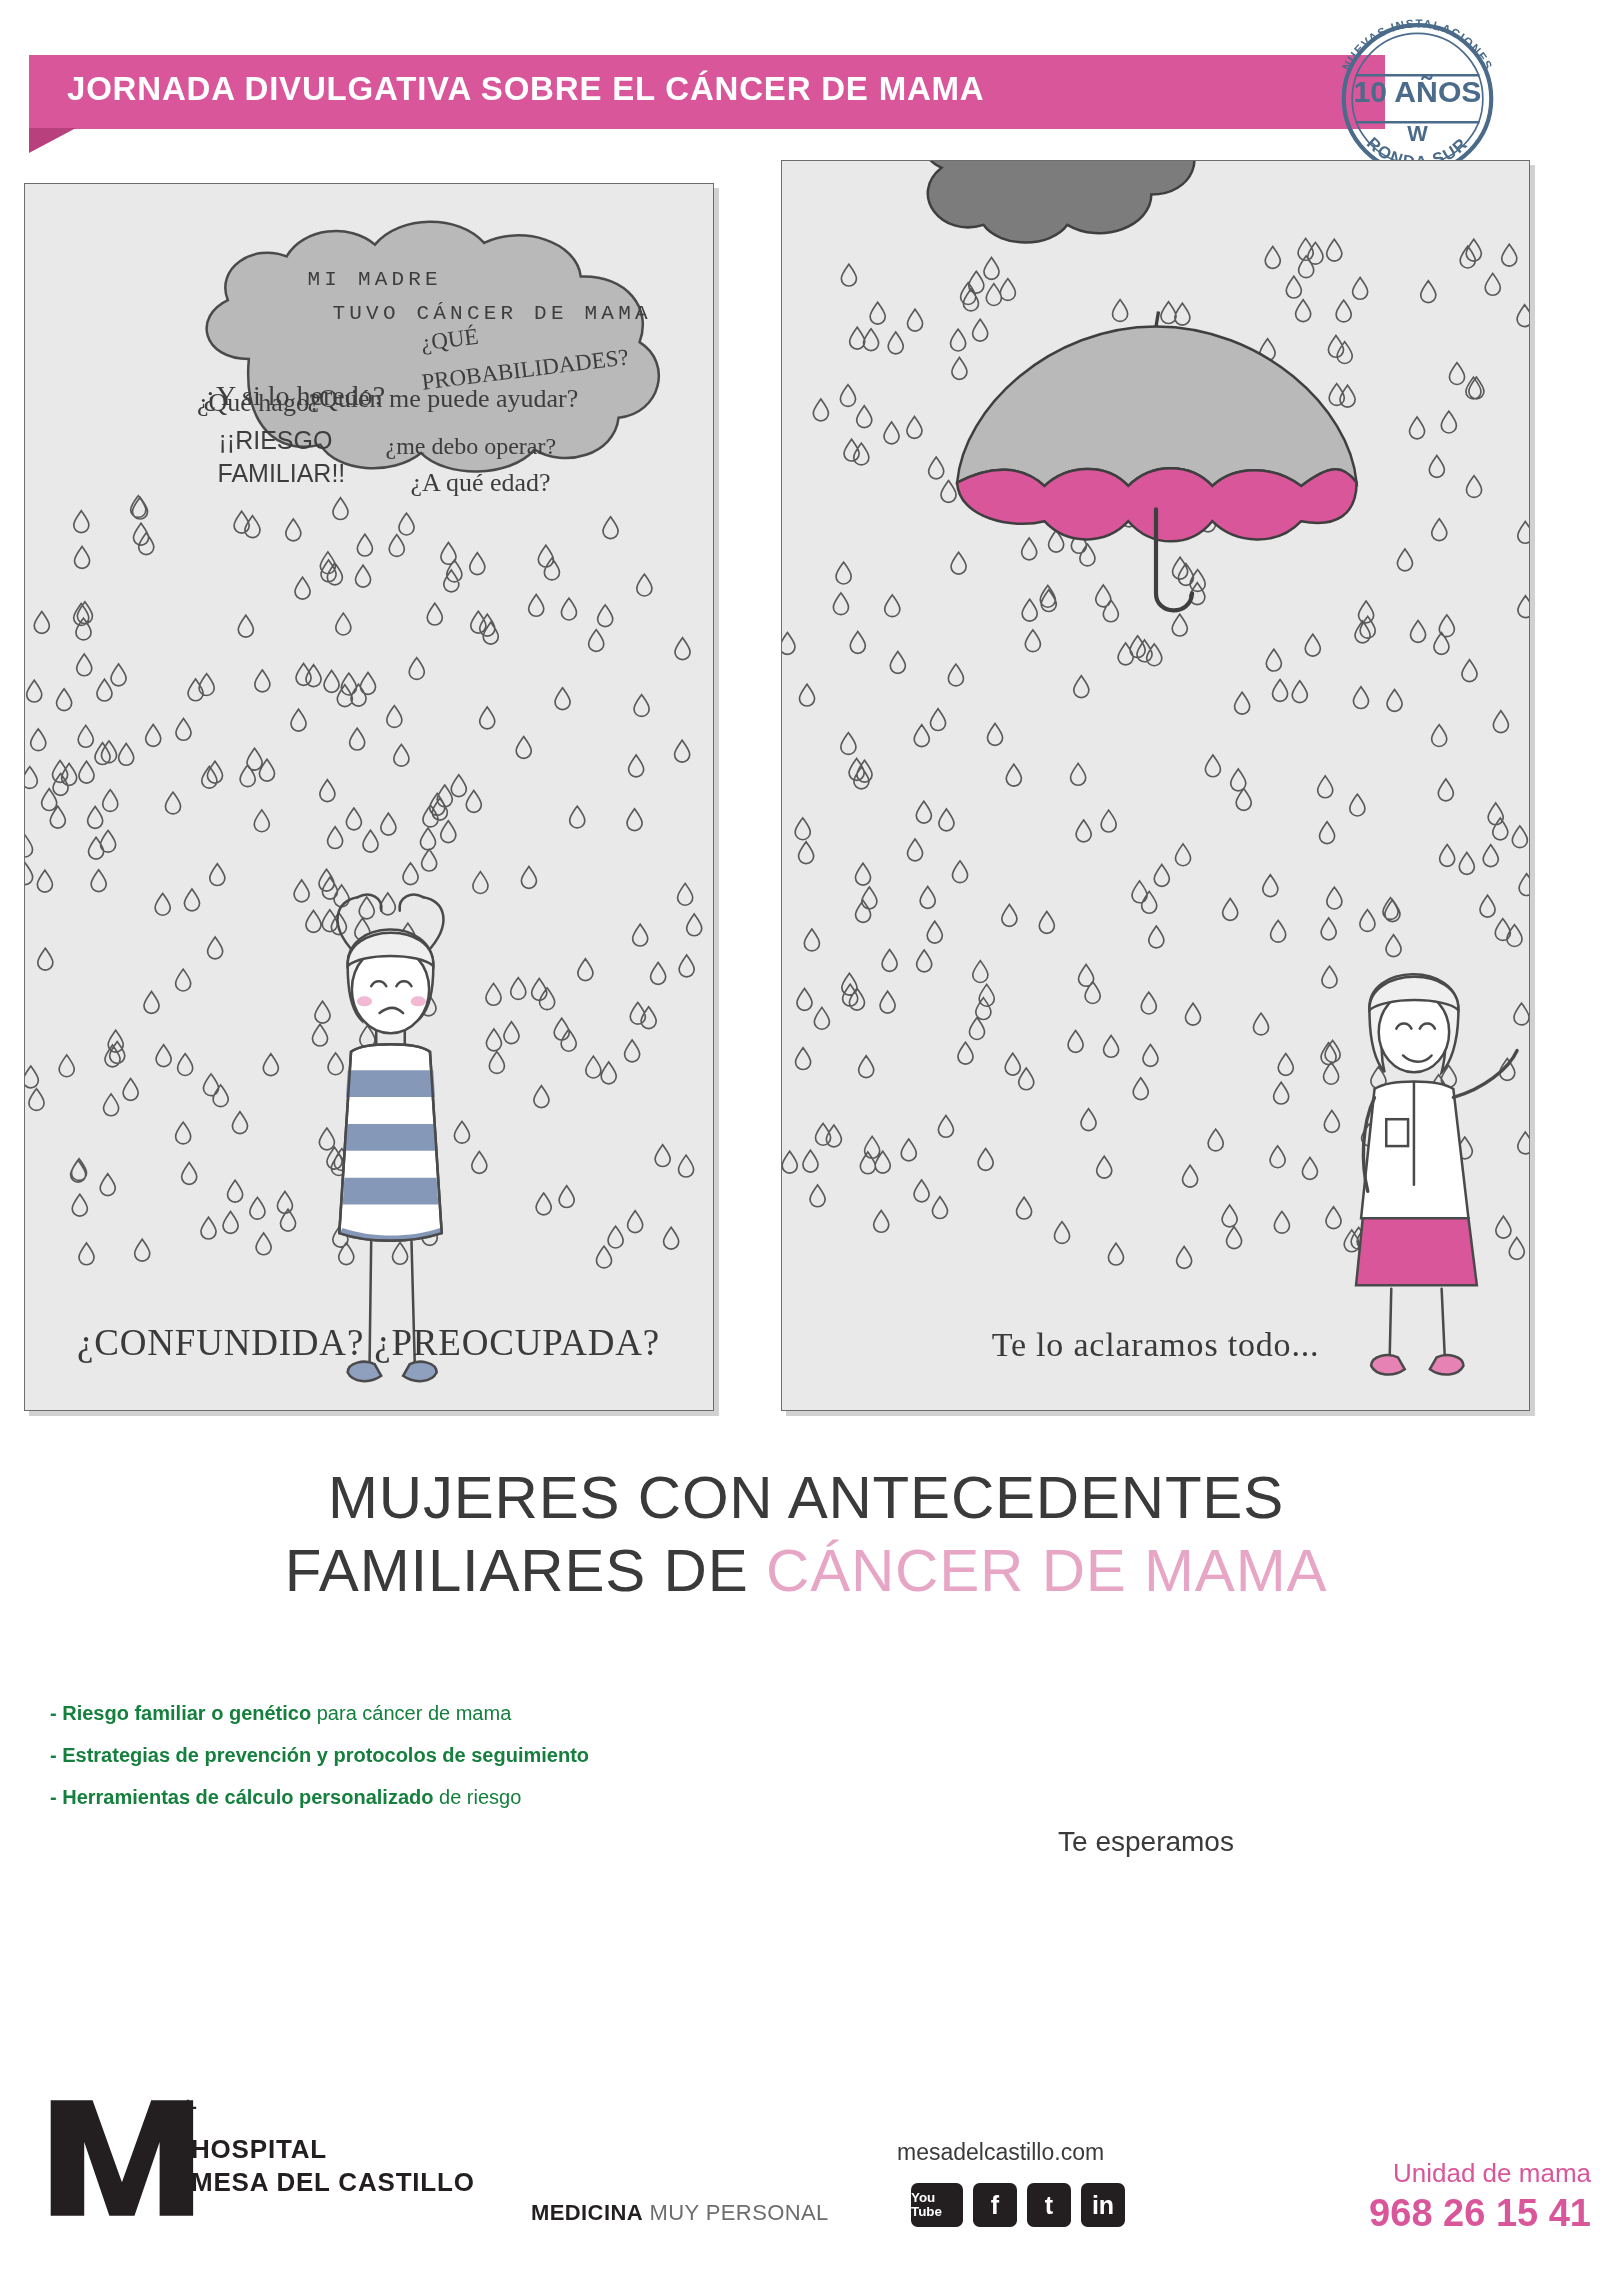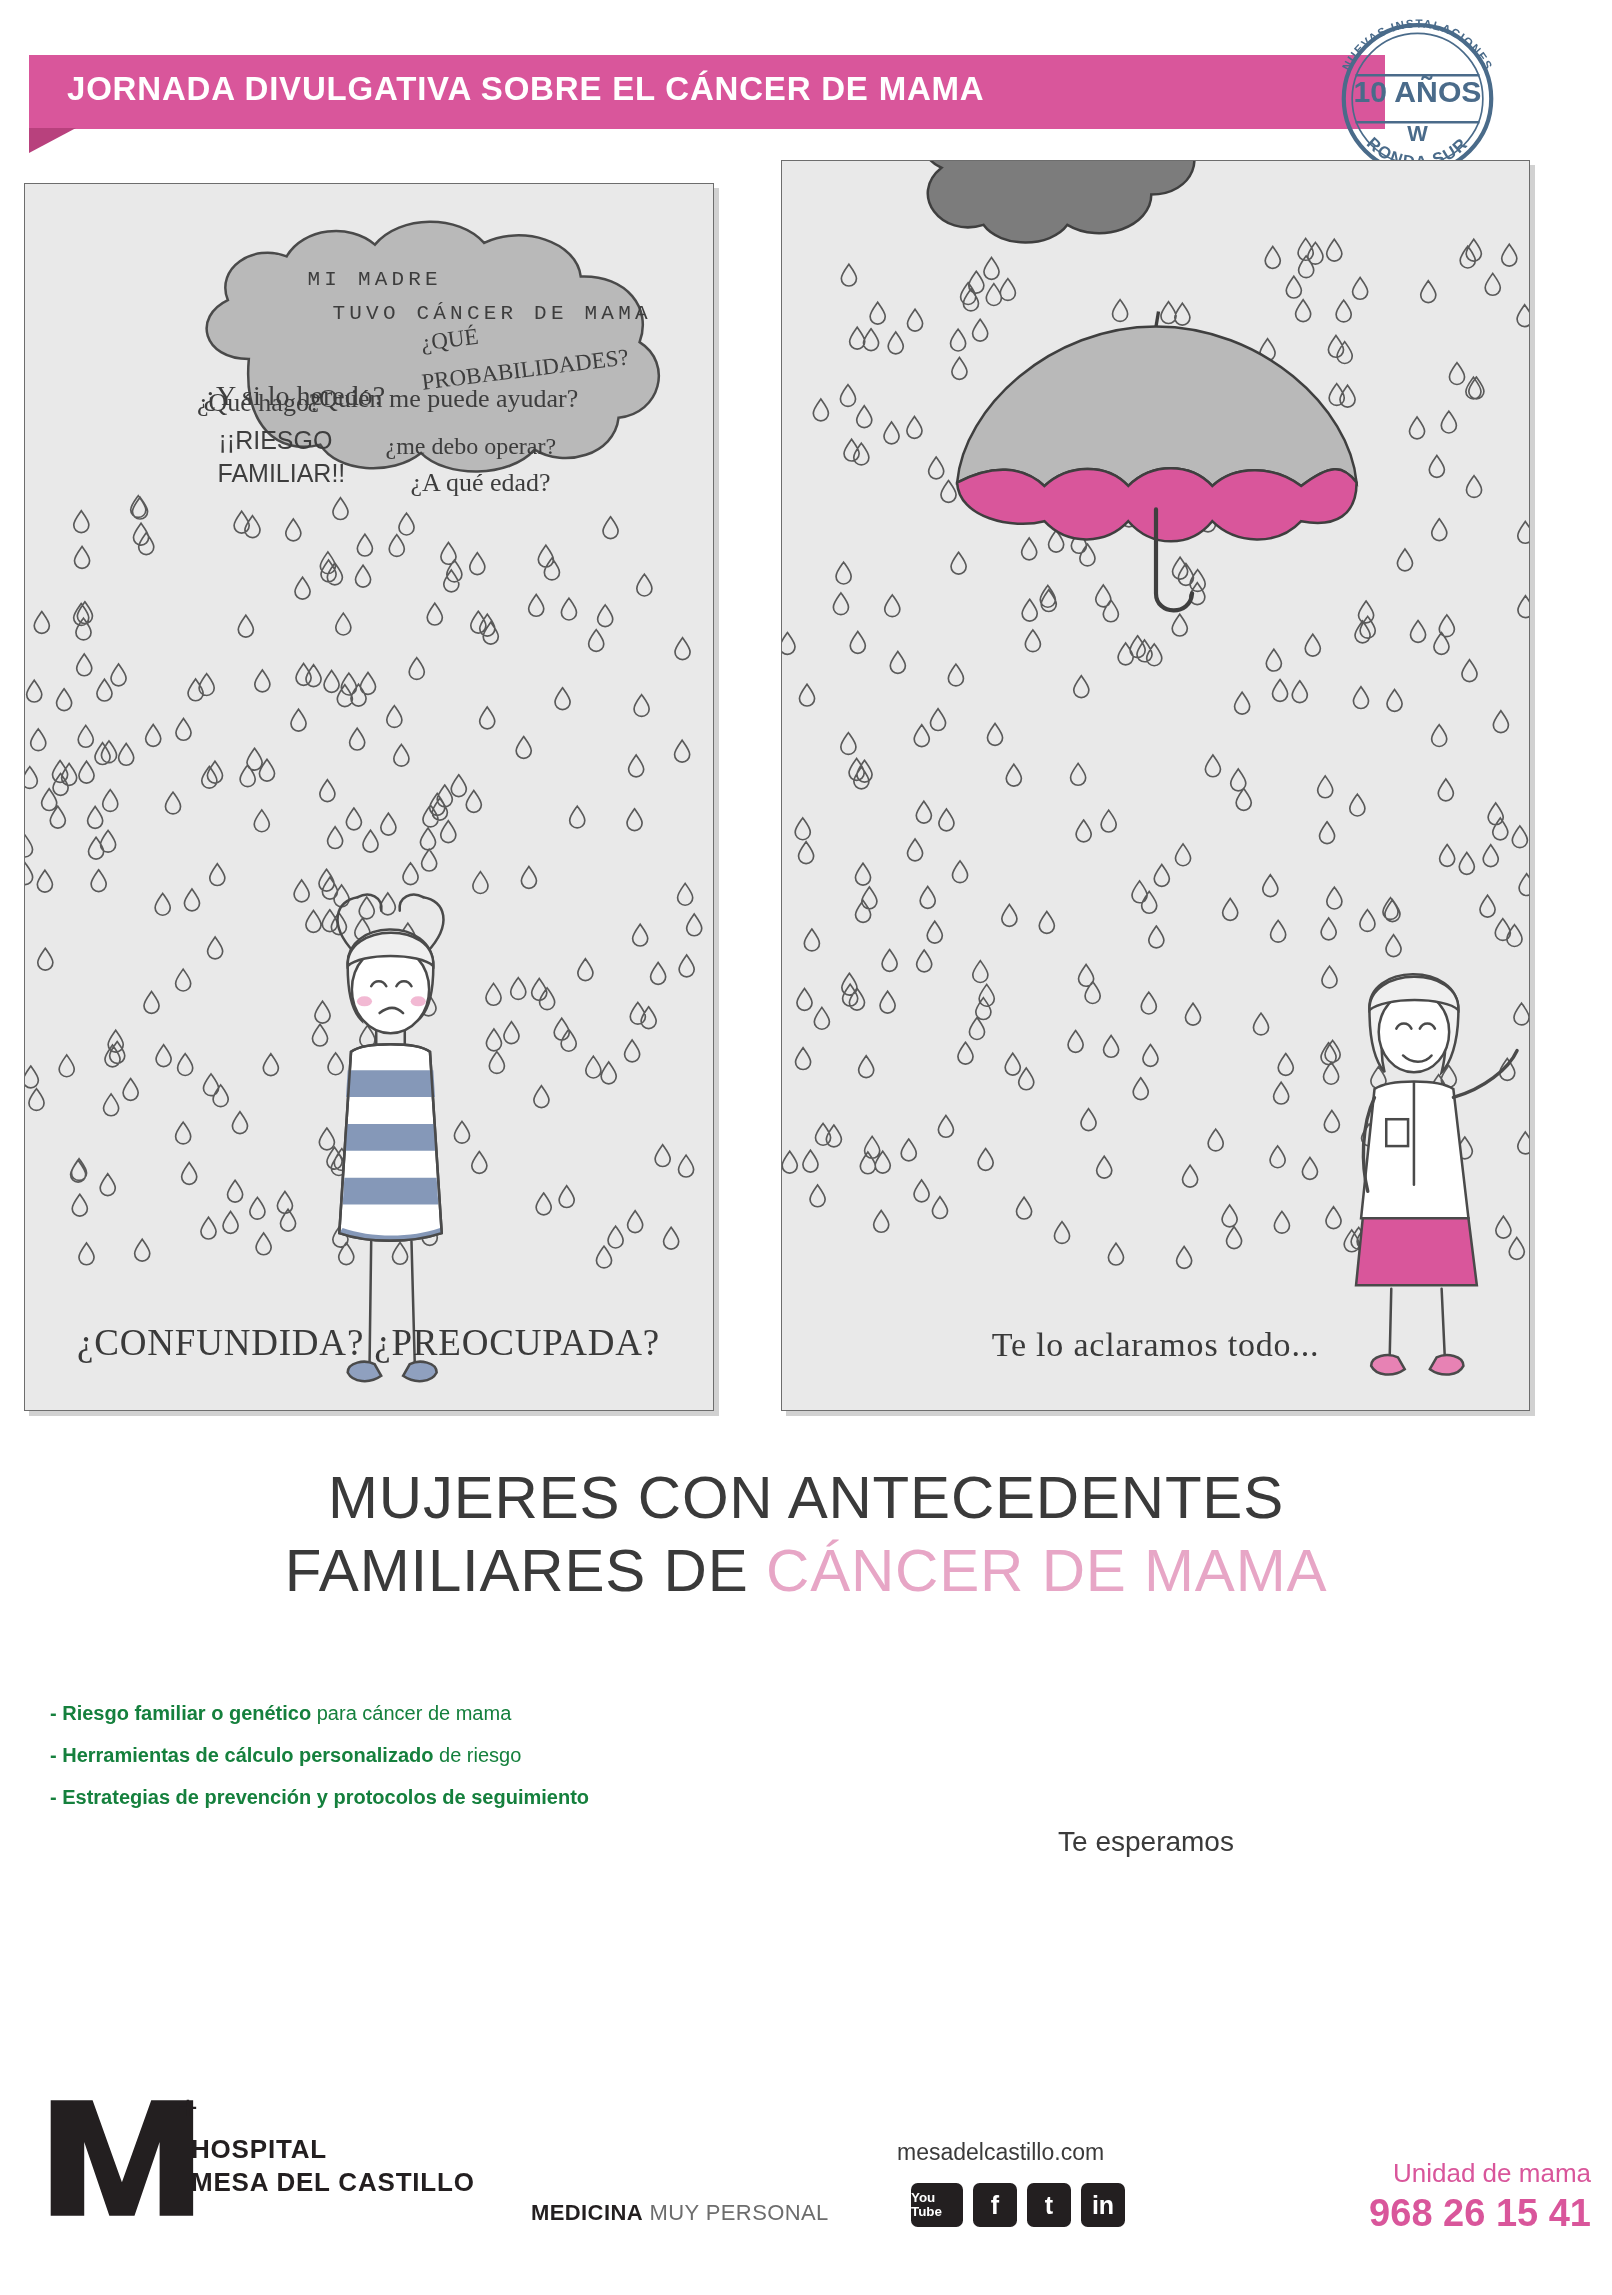--- a/index.html
+++ b/index.html
@@ -352,24 +352,24 @@
     <div>
       <span>FAMILIARES DE </span><span class="pink">CÁNCER DE MAMA</span>
     </div>
   </div>
 
   <div class="bullets">
     <div>
       <b>- Riesgo familiar o genético</b><span> para cáncer de mama</span>
     </div>
     <div>
+      <b>- Estrategias de prevención y protocolos de seguimiento</b><span></span>
+    </div>
+    <div>
       <b>- Herramientas de cálculo personalizado</b><span> de riesgo</span>
-    </div>
-    <div>
-      <b>- Estrategias de prevención y protocolos de seguimiento</b><span></span>
     </div>
   </div>
 
   <div class="esperamos">Te esperamos</div>
 
 
   <div class="logo-w">
     <svg width="155" height="126" viewBox="0 0 185 150">
       <path d="M8,6 L8,144 L48,144 L48,56 L78,144 L108,144 L138,56 L138,144 L178,144 L178,6 L128,6 L93,104 L58,6 Z" fill="#231f20"></path>
     </svg>

